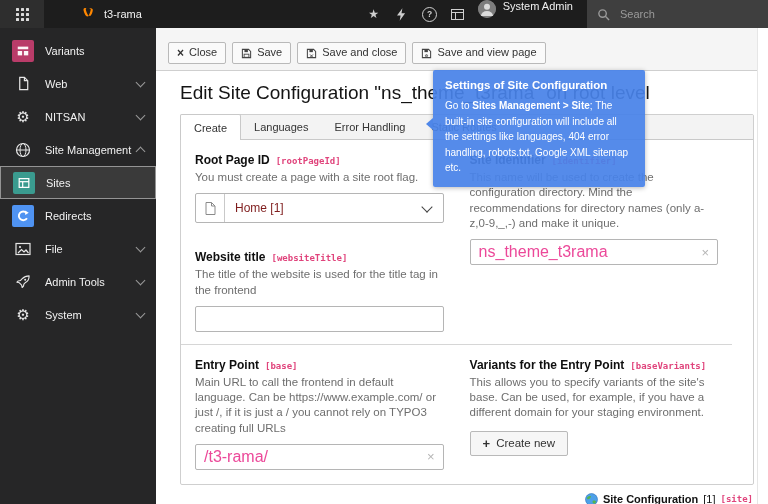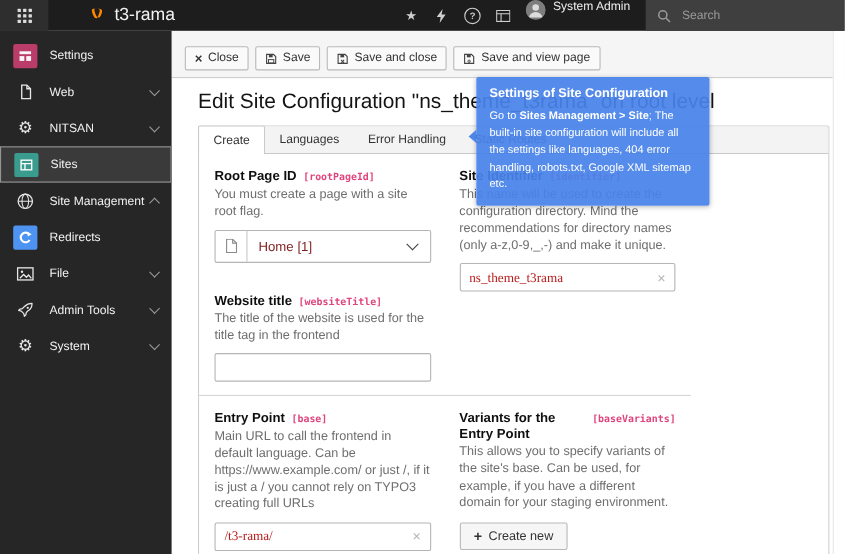--- a/index.html
+++ b/index.html
@@ -6,21 +6,21 @@
   .app{position:relative;width:768px;height:504px;overflow:hidden;background:#fff;
        font-family:"Liberation Sans",sans-serif;-webkit-font-smoothing:antialiased;}
 
   
   .topbar{position:absolute;top:0;left:0;right:0;height:28px;background:#1d1d1d;
           display:flex;align-items:stretch;z-index:6;}
   .menu-toggle{width:44px;background:#2e2e2e;display:flex;align-items:center;justify-content:center;cursor:pointer;}
   .dots{width:3px;height:3px;background:#dcdcdc;border-radius:0.5px;
         box-shadow:5px 0 #dcdcdc,10px 0 #dcdcdc,0 5px #dcdcdc,5px 5px #dcdcdc,10px 5px #dcdcdc,
                    0 10px #dcdcdc,5px 10px #dcdcdc,10px 10px #dcdcdc;margin:-10px 10px 0 0;}
-  .brand{display:flex;align-items:center;gap:8px;margin-left:36px;color:#f2f2f2;font-size:16px;}
+  .brand{display:flex;align-items:center;gap:8px;margin-left:36px;color:#f2f2f2;font-size:11px;}
   .top-spacer{flex:1;}
   .tb-btn{display:flex;align-items:center;justify-content:center;width:28px;color:#cfcfcf;cursor:pointer;}
   .star-glyph{font-size:12px;color:#cfcfcf;line-height:1;}
   .help-circle{width:13px;height:13px;border:1.2px solid #cfcfcf;border-radius:50%;display:flex;
                align-items:center;justify-content:center;font-size:8.5px;color:#cfcfcf;font-weight:bold;}
   .user-menu{display:flex;align-items:flex-start;gap:7px;color:#efefef;font-size:11px;margin:0 14px 0 6px;cursor:pointer;}
   .avatar{width:18px;height:18px;border-radius:50%;overflow:hidden;background:#7a7a7a;display:block;}
   .searchbar{width:181px;background:#3f3f3f;display:flex;align-items:center;gap:8px;
              padding:0 10px;box-sizing:border-box;}
   .searchbar input{background:transparent;border:none;outline:none;color:#ddd;font-size:11px;width:100%;
@@ -66,22 +66,22 @@
   .cell-r2c2{grid-column:2;grid-row:3;}
 
   .field{margin-bottom:0;}
   .field.stack-gap{margin-bottom:27px;}
   .field-label{font-size:12px;font-weight:700;color:#0f0f0f;display:flex;align-items:baseline;gap:6px;margin-bottom:3px;}
   .code-tag{font-family:"DejaVu Sans Mono",monospace;font-size:9px;font-weight:700;color:#e0447c;}
   .field-desc{font-size:11.5px;color:#6e6e6e;line-height:1.33;margin-bottom:8px;}
 
   .text-input{display:flex;align-items:center;height:26px;border:1px solid #b5b5b5;border-radius:2px;
               background:#fff;box-sizing:border-box;}
-  .text-input input{flex:1;border:none;outline:none;font-size:12px;color:#b91c1c;padding:0 8px;
-                    background:transparent;font-family:Liberation Serif, serif;min-width:0;}
+  .text-input input{flex:1;border:none;outline:none;font-size:16px;color:#ec4899;padding:0 8px;
+                    background:transparent;font-family:Liberation Sans, sans-serif;min-width:0;}
   .clear-x{color:#b5b5b5;font-size:13px;padding:0 8px;cursor:pointer;line-height:1;}
 
   .select{display:flex;align-items:center;height:28px;border:1px solid #b5b5b5;border-radius:2px;
           background:#fff;cursor:pointer;}
   .select-addon{width:28px;align-self:stretch;border-right:1px solid #c9c9c9;display:flex;
                 align-items:center;justify-content:center;}
   .select-value{flex:1;padding:0 10px;font-size:12px;color:#7f1d1d;}
   .select-chev{width:7px;height:7px;border-right:1.6px solid #444;border-bottom:1.6px solid #444;
                transform:rotate(45deg);margin:-3px 12px 0 0;}
 
@@ -175,65 +175,65 @@
     <div class="snav-item">
       <span class="snav-icon">
         <span class="module-square" style="background:#b93c69;">
           <svg width="14" height="14" viewBox="0 0 16 16">
             <rect x="2" y="3" width="12" height="3" fill="#fff" opacity="0.95"></rect>
             <rect x="2" y="8" width="5" height="5" fill="#fff" opacity="0.95"></rect>
             <rect x="9" y="8" width="5" height="5" fill="#fff" opacity="0.95"></rect>
           </svg>
         </span>
       </span>
-      <span class="snav-label">Settings</span>
+      <span class="snav-label">Variants</span>
     </div>
 
     <div class="snav-item">
       <span class="snav-icon">
         <svg width="15" height="15" viewBox="0 0 16 16">
           <path d="M4 1.5h5L12.5 5v9.5H4z" fill="none" stroke="#e6e6e6" stroke-width="1.3"></path>
           <path d="M9 1.5V5h3.5" fill="none" stroke="#e6e6e6" stroke-width="1.3"></path>
         </svg>
       </span>
       <span class="snav-label">Web</span>
       <span class="chev"></span>
     </div>
 
     <div class="snav-item">
       <span class="snav-icon">
         <span class="gear-glyph">⚙</span>
       </span>
       <span class="snav-label">NITSAN</span>
       <span class="chev"></span>
+    </div>
+
+    <div class="snav-item">
+      <span class="snav-icon">
+        <svg width="16" height="16" viewBox="0 0 16 16">
+          <circle cx="8" cy="8" r="6.5" fill="none" stroke="#e6e6e6" stroke-width="1.2"></circle>
+          <ellipse cx="8" cy="8" rx="3" ry="6.5" fill="none" stroke="#e6e6e6" stroke-width="1"></ellipse>
+          <line x1="1.5" y1="8" x2="14.5" y2="8" stroke="#e6e6e6" stroke-width="1"></line>
+        </svg>
+      </span>
+      <span class="snav-label">Site Management</span>
+      <span class="chev up"></span>
     </div>
 
     <div class="snav-item active">
       <span class="snav-icon">
         <span class="module-square" style="background:#3a9b8f;">
           <svg width="14" height="14" viewBox="0 0 16 16">
             <rect x="2.5" y="3" width="11" height="10" fill="none" stroke="#fff" stroke-width="1.4"></rect>
             <line x1="2.5" y1="6.5" x2="13.5" y2="6.5" stroke="#fff" stroke-width="1.4"></line>
             <line x1="6.5" y1="6.5" x2="6.5" y2="13" stroke="#fff" stroke-width="1.4"></line>
           </svg>
         </span>
       </span>
       <span class="snav-label">Sites</span>
-    </div>
-
-    <div class="snav-item">
-      <span class="snav-icon">
-        <svg width="16" height="16" viewBox="0 0 16 16">
-          <circle cx="8" cy="8" r="6.5" fill="none" stroke="#e6e6e6" stroke-width="1.2"></circle>
-          <ellipse cx="8" cy="8" rx="3" ry="6.5" fill="none" stroke="#e6e6e6" stroke-width="1"></ellipse>
-          <line x1="1.5" y1="8" x2="14.5" y2="8" stroke="#e6e6e6" stroke-width="1"></line>
-        </svg>
-      </span>
-      <span class="snav-label">Site Management</span>
-      <span class="chev up"></span>
     </div>
 
     <div class="snav-item">
       <span class="snav-icon">
         <span class="module-square" style="background:#4f93f2;">
           <svg width="14" height="14" viewBox="0 0 16 16">
             <path d="M12 4.5 A5 5 0 1 0 12.5 10.5" fill="none" stroke="#fff" stroke-width="2.2"></path>
             <polygon points="10.2,1.8 14.6,4.4 10.6,6.8" fill="#fff"></polygon>
           </svg>
         </span>

